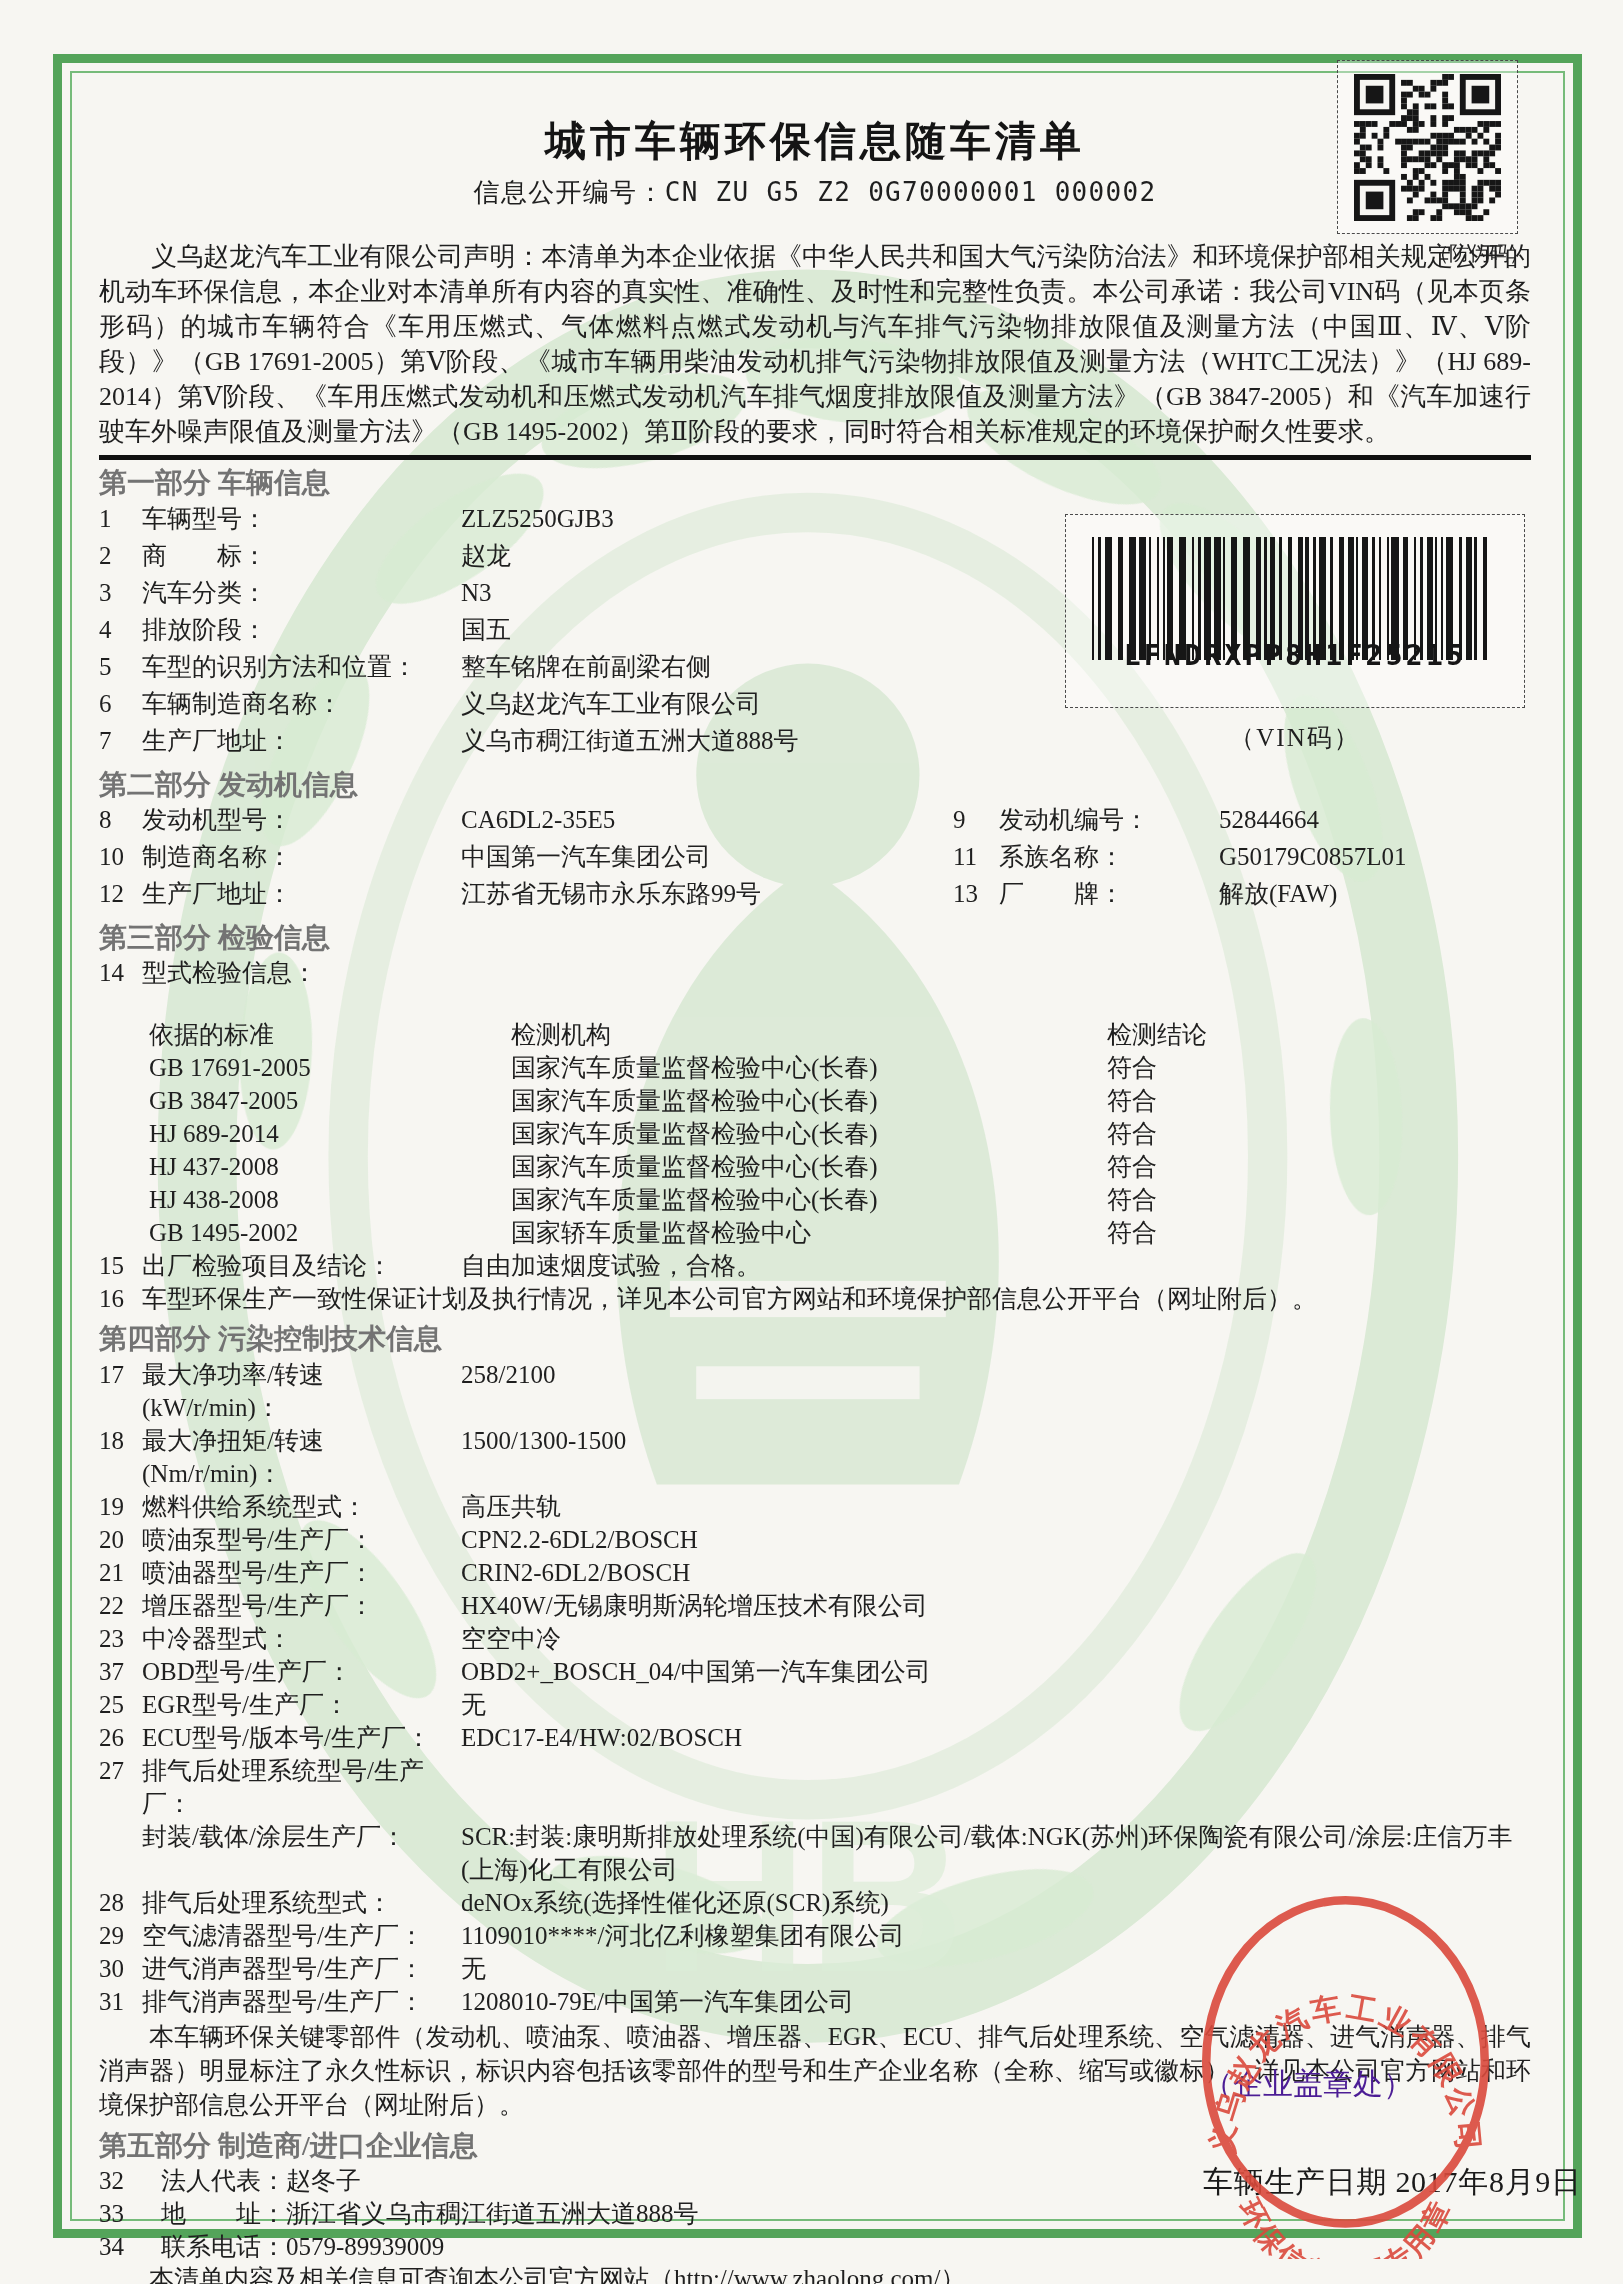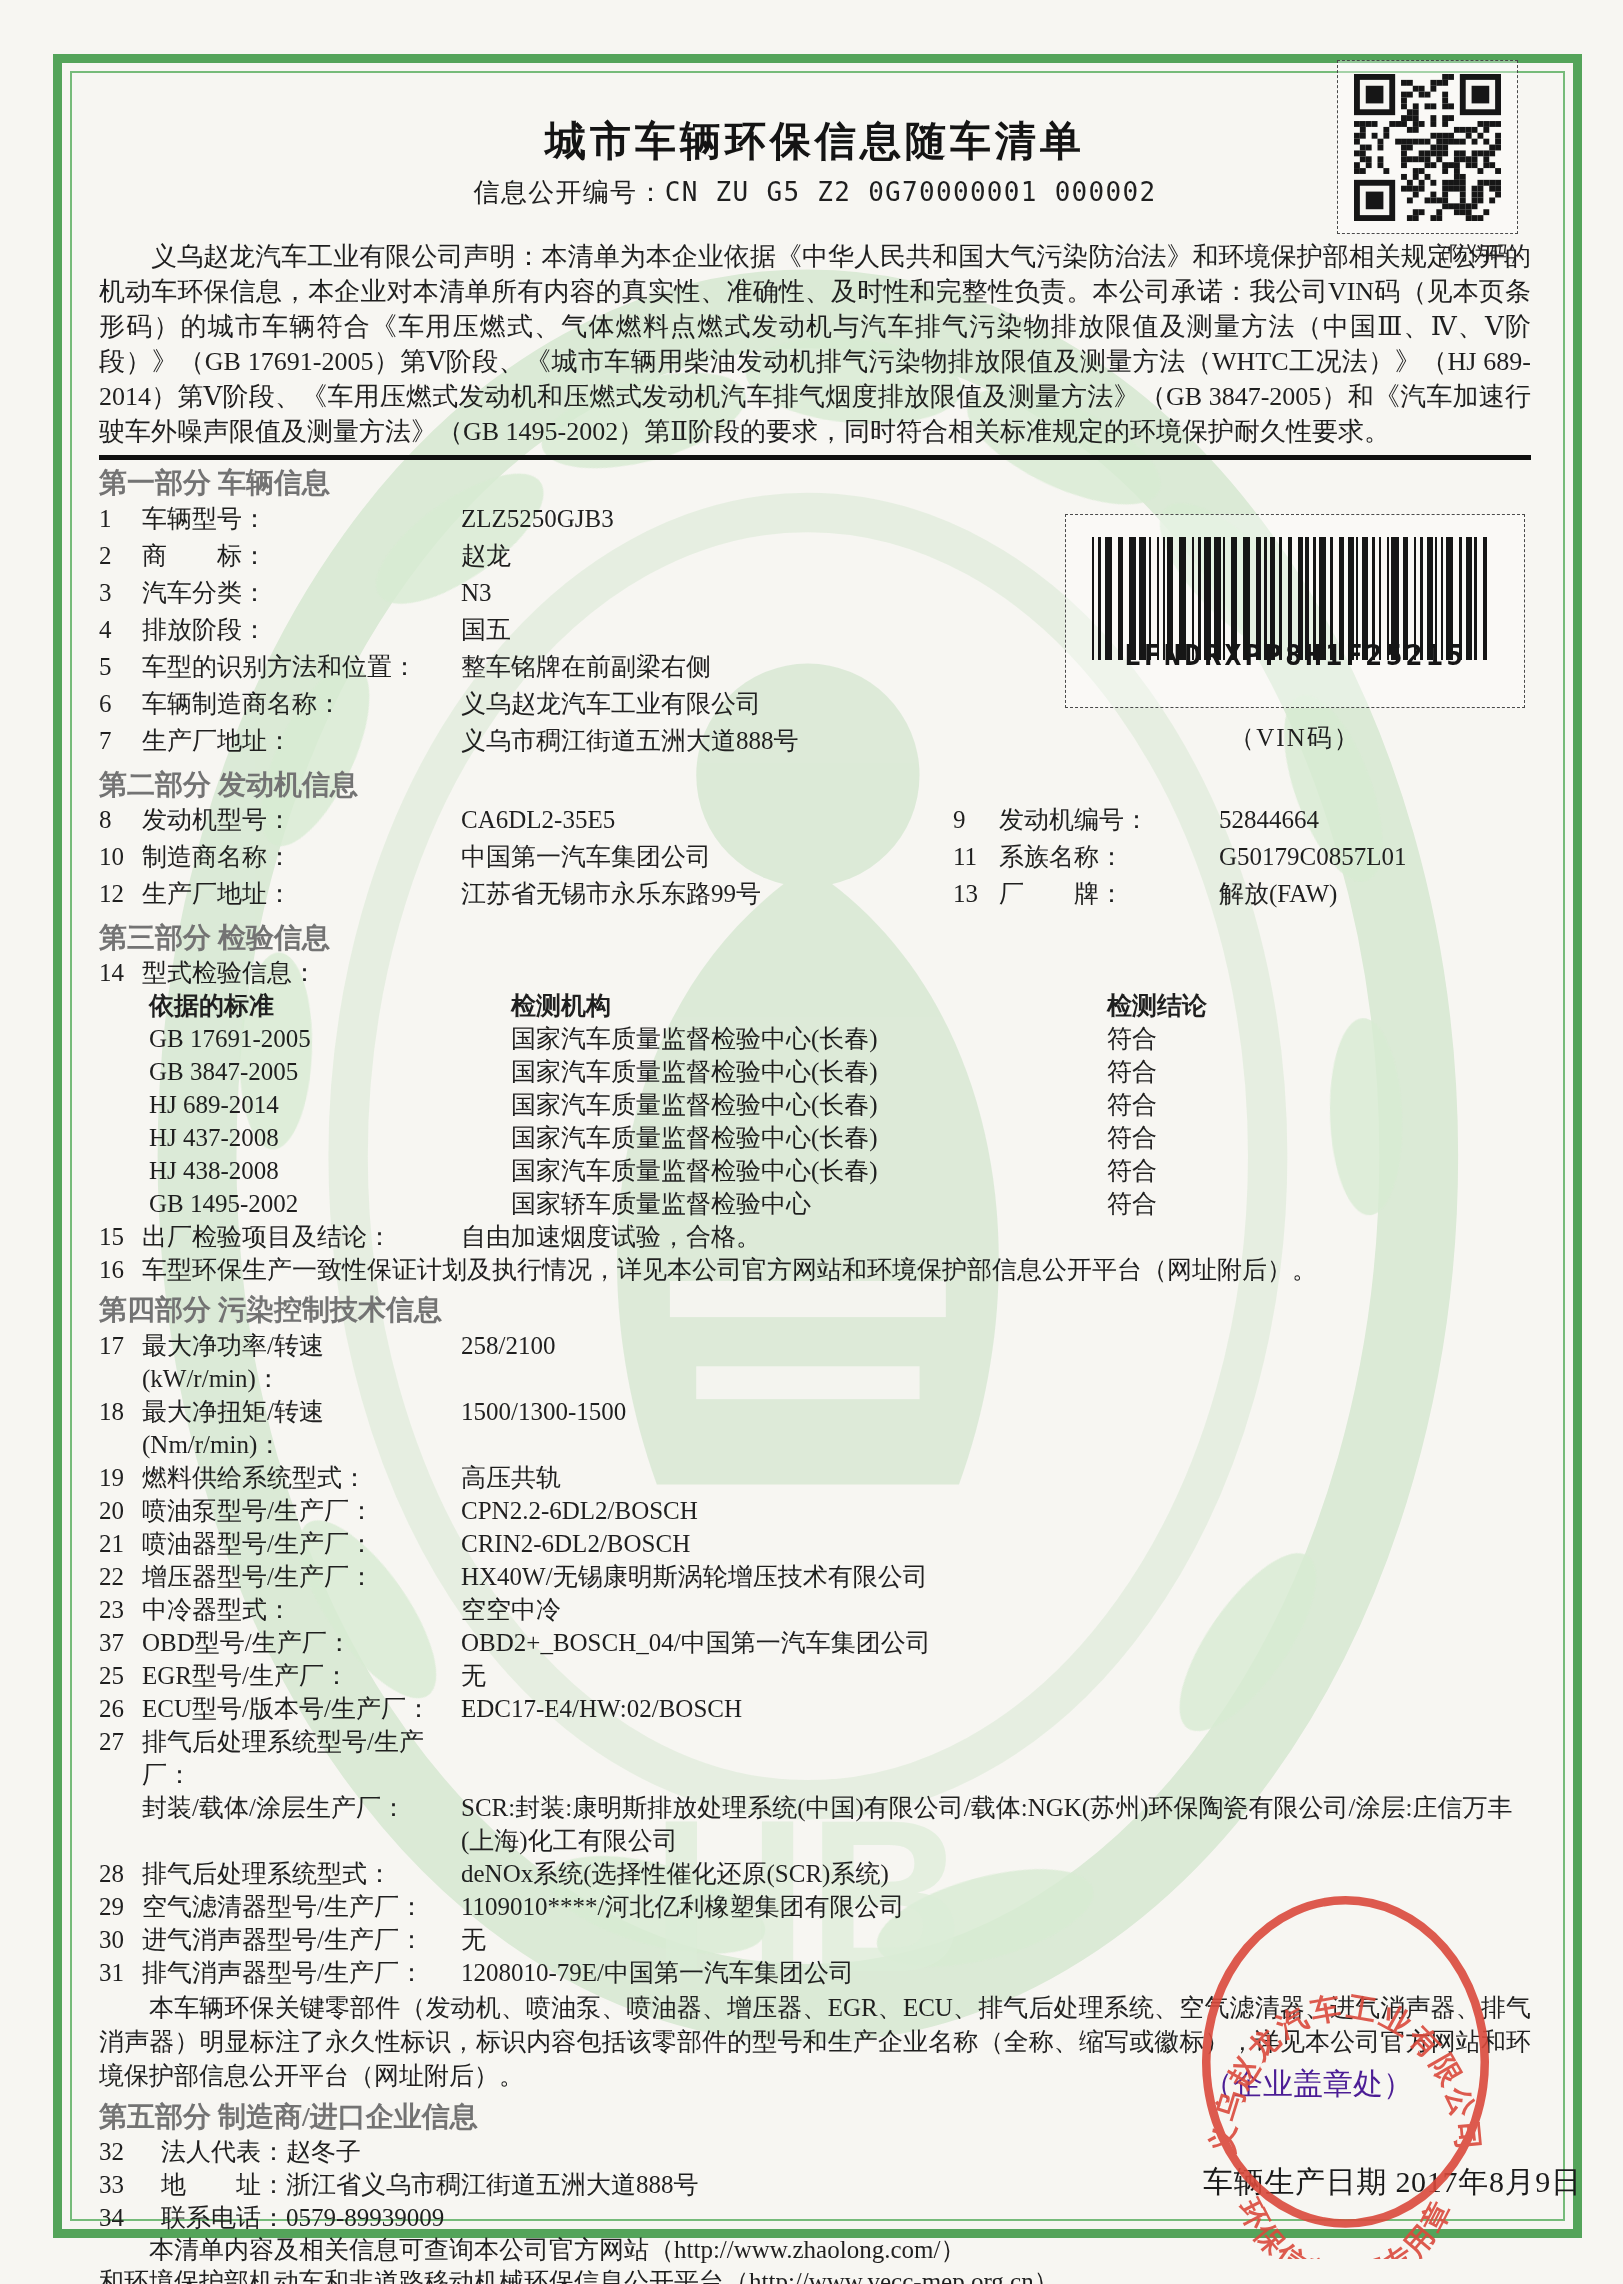--- a/index.html
+++ b/index.html
@@ -41,21 +41,21 @@
   .grid-b .row{grid-template-columns:46px 220px 1fr;}
   .grid-t .row{grid-template-columns:362px 596px 1fr;padding-left:50px;min-height:30px;}
   .grid-d .row{grid-template-columns:62px auto 1fr;min-height:29px;}
   .part4 .row{min-height:32px;}
   .two-col{display:flex;}
   .two-col .left{width:854px;flex:none;}
   .two-col .right{flex:1;}
   .item-row{display:grid;grid-template-columns:43px 319px 1fr;min-height:30px;}
   .item-row2{display:grid;grid-template-columns:43px 1fr;min-height:30px;}
   .thead{display:grid;grid-template-columns:362px 596px 1fr;padding-left:50px;
-         font-weight:700;min-height:32px;}
+         font-weight:400;min-height:32px;margin-top:29px;}
   .note{margin:2.6px 0 0 0;text-align:justify;text-indent:2em;font-size:25px;line-height:34px;}
   .foot{margin:0;font-size:25px;line-height:32px;}
   .foot.ind{text-indent:2em;}
   .mono{font-family:"DejaVu Sans Mono","Liberation Mono",monospace;}
   
   .qrbox{
     position:absolute;left:1337px;top:60px;width:179px;height:172px;z-index:2;
     border:1.3px dashed #4a4a4a;display:flex;align-items:center;justify-content:center;
     background:rgba(255,255,255,.35);
   }

